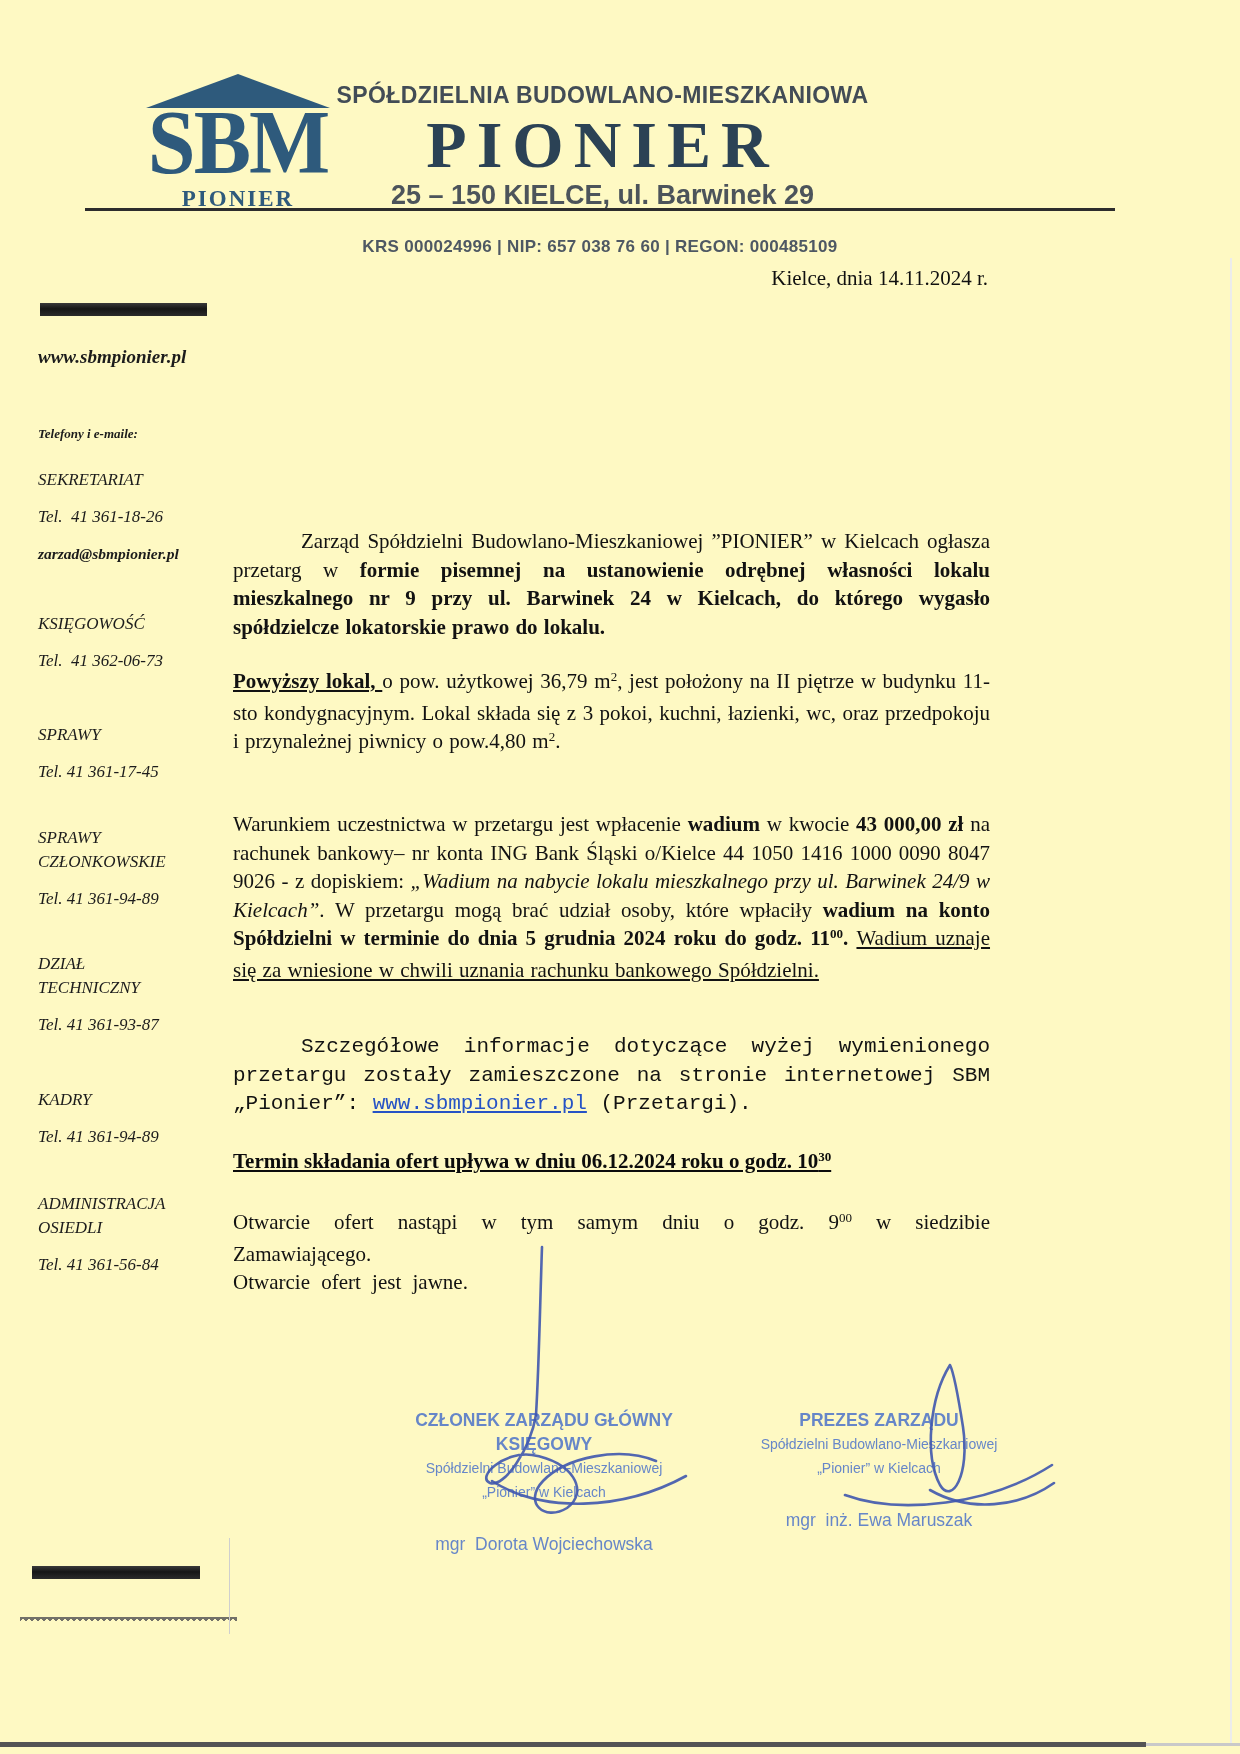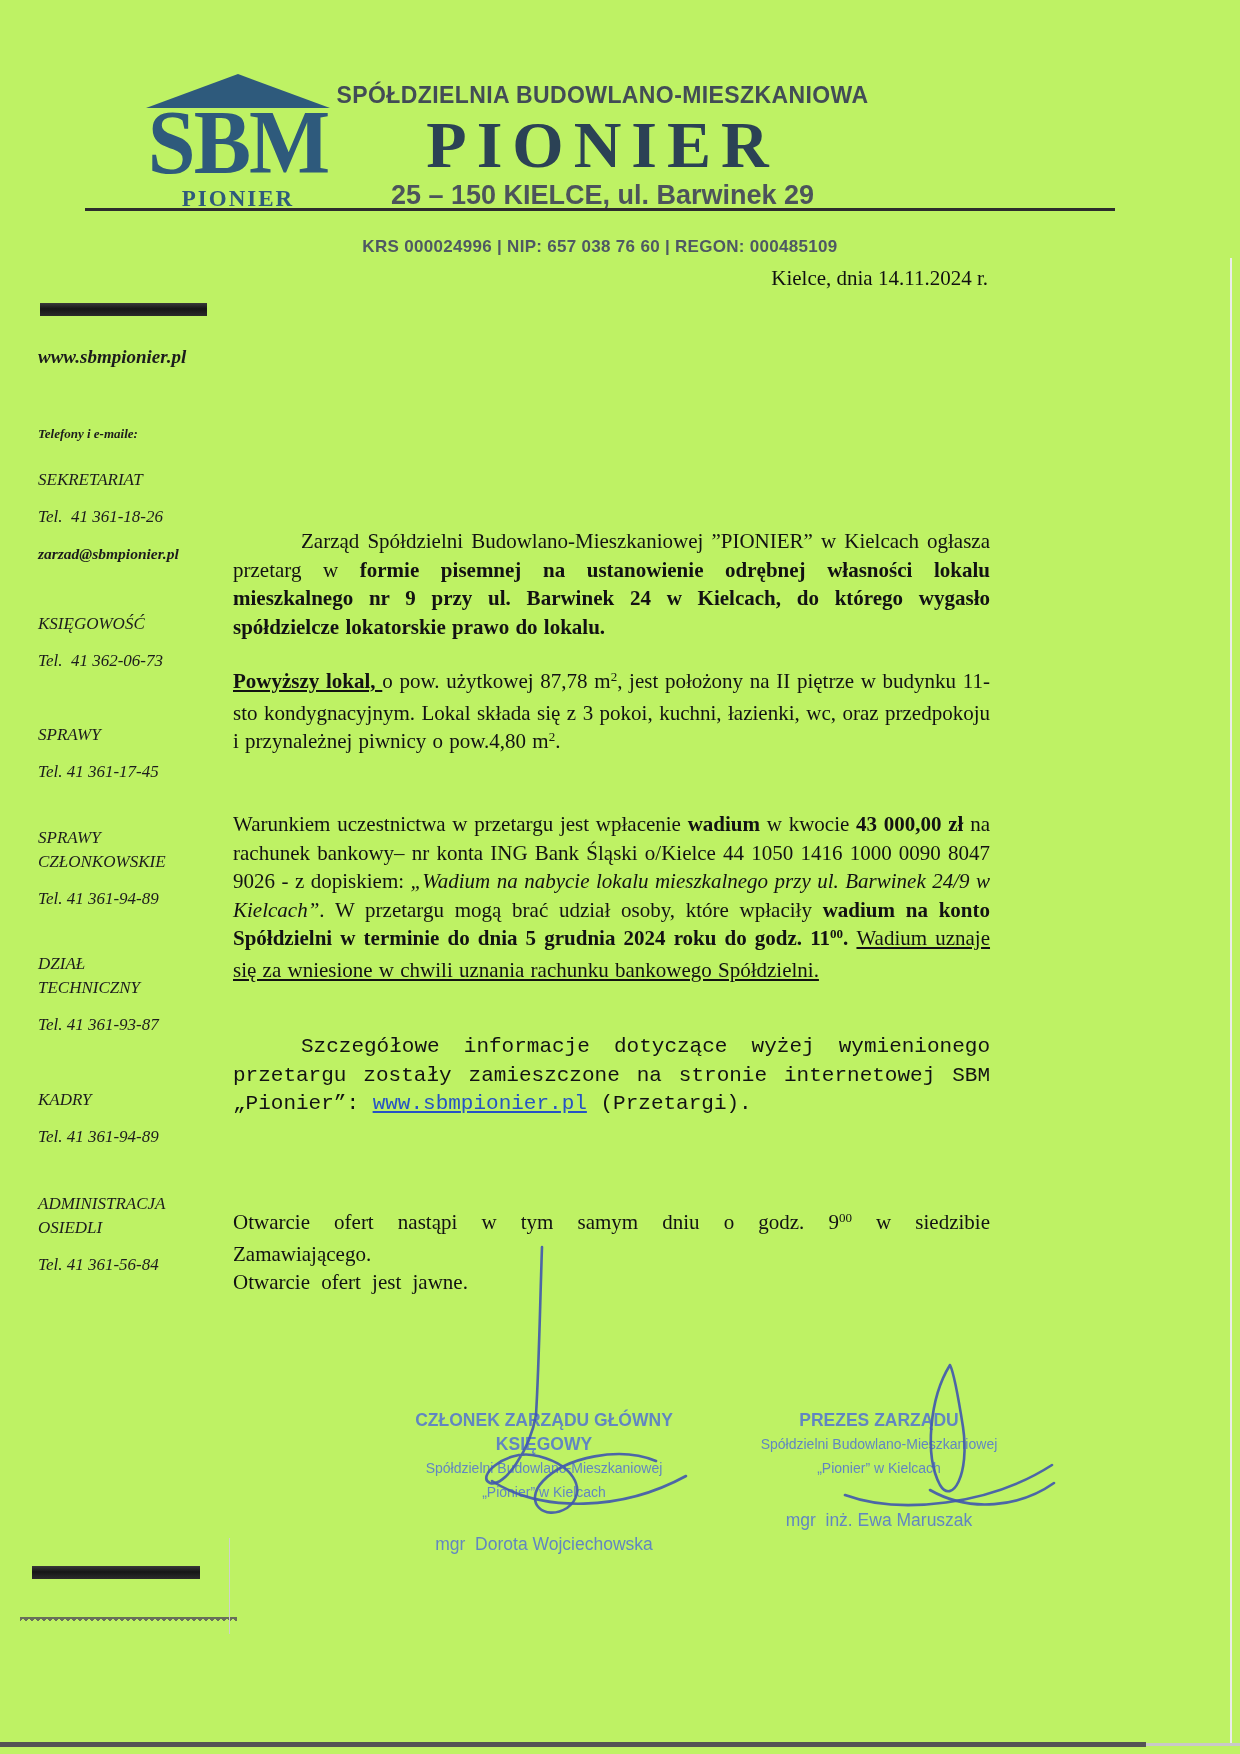--- a/index.html
+++ b/index.html
@@ -1,16 +1,16 @@
 <!DOCTYPE html>
 <html lang="pl"><head>
 <meta charset="utf-8">
 <style>
   html,body{margin:0;padding:0;background:#ffffff;}
-  .page{position:relative;width:1240px;height:1754px;margin:0 auto;background:#bef264;overflow:hidden;
+  .page{position:relative;width:1240px;height:1754px;margin:0 auto;background:#fef9c3;overflow:hidden;
         font-family:"Liberation Serif", serif;color:#141414;}
   .abs{position:absolute;}
 
   
   .logo-roof{left:146px;top:74px;width:0;height:0;
              border-left:92px solid transparent;border-right:92px solid transparent;
              border-bottom:34px solid #2e5a7c;}
   .logo-sbm{left:146px;top:100px;width:184px;text-align:center;
             font-family:"Liberation Serif",serif;font-weight:bold;font-size:86px;line-height:84px;
             color:#2e5a7c;transform:scaleY(1.06);letter-spacing:-2px;}
@@ -123,23 +123,24 @@
     <div class="contact-line">Tel. 41 361-94-89</div>
   </div>
   <div class="abs sidebar contact-group" style="top:1192px;">
     <div class="contact-label">ADMINISTRACJA
 OSIEDLI</div>
     <div class="contact-line">Tel. 41 361-56-84</div>
   </div>
 
 
   <div class="abs main-p indent" style="top:527px;"><span>Zarząd Spółdzielni Budowlano-Mieszkaniowej ”PIONIER” w Kielcach ogłasza przetarg w </span><span class="b">formie pisemnej na ustanowienie odrębnej własności lokalu mieszkalnego nr 9 przy ul. Barwinek 24 w Kielcach, do którego wygasło spółdzielcze lokatorskie prawo do lokalu.</span></div>
-  <div class="abs main-p" style="top:667px;"><span class="b u">Powyższy lokal, </span><span>o pow. użytkowej 87,78 m</span><span class="sup">2</span><span>, jest położony na II piętrze w budynku 11-sto kondygnacyjnym. Lokal składa się z 3 pokoi, kuchni, łazienki, wc, oraz przedpokoju i przynależnej piwnicy o pow.4,80 m</span><span class="sup">2</span><span>.</span></div>
+  <div class="abs main-p" style="top:667px;"><span class="b u">Powyższy lokal, </span><span>o pow. użytkowej 36,79 m</span><span class="sup">2</span><span>, jest położony na II piętrze w budynku 11-sto kondygnacyjnym. Lokal składa się z 3 pokoi, kuchni, łazienki, wc, oraz przedpokoju i przynależnej piwnicy o pow.4,80 m</span><span class="sup">2</span><span>.</span></div>
   <div class="abs main-p" style="top:810px;"><span>Warunkiem uczestnictwa w przetargu jest wpłacenie </span><span class="b">wadium</span><span> w kwocie </span><span class="b">43 000,00 zł</span><span> na rachunek bankowy– nr konta ING Bank Śląski o/Kielce 44 1050 1416 1000 0090 8047 9026 - z dopiskiem: </span><span class="i">„Wadium na nabycie lokalu mieszkalnego przy ul. Barwinek 24/9 w Kielcach”</span><span>. W przetargu mogą brać udział osoby, które wpłaciły </span><span class="b">wadium na konto Spółdzielni w terminie do dnia 5 grudnia 2024 roku do godz. 11</span><span class="b sup">00</span><span class="b">. </span><span class="u">Wadium uznaje się za wniesione w chwili uznania rachunku bankowego Spółdzielni.</span></div>
   <div class="abs main-p indent" style="top:1033px;font-family:Liberation Mono, monospace;"><span>Szczegółowe informacje dotyczące wyżej wymienionego przetargu zostały zamieszczone na stronie internetowej SBM „Pionier”: </span><span class="link">www.sbmpionier.pl</span><span> (Przetargi).</span></div>
+  <div class="abs deadline"><span class="b">Termin składania ofert upływa w dniu 06.12.2024 roku o godz. 10</span><span class="b sup">30</span></div>
   <div class="abs main-p p-open" style="top:1208px;"><span>Otwarcie ofert nastąpi w tym samym dniu o godz. 9</span><span class="sup">00</span><span> w siedzibie Zamawiającego.</span><br><span>Otwarcie ofert jest jawne.</span></div>
 
   <div class="abs stamp stamp-left">
     <div class="stamp-title">CZŁONEK ZARZĄDU GŁÓWNY KSIĘGOWY</div>
     <div class="stamp-line">Spółdzielni Budowlano-Mieszkaniowej</div>
     <div class="stamp-line">„Pionier” w Kielcach</div>
     <div class="stamp-name">mgr  Dorota Wojciechowska</div>
   </div>
   <div class="abs stamp stamp-right">
     <div class="stamp-title">PREZES ZARZĄDU</div>

